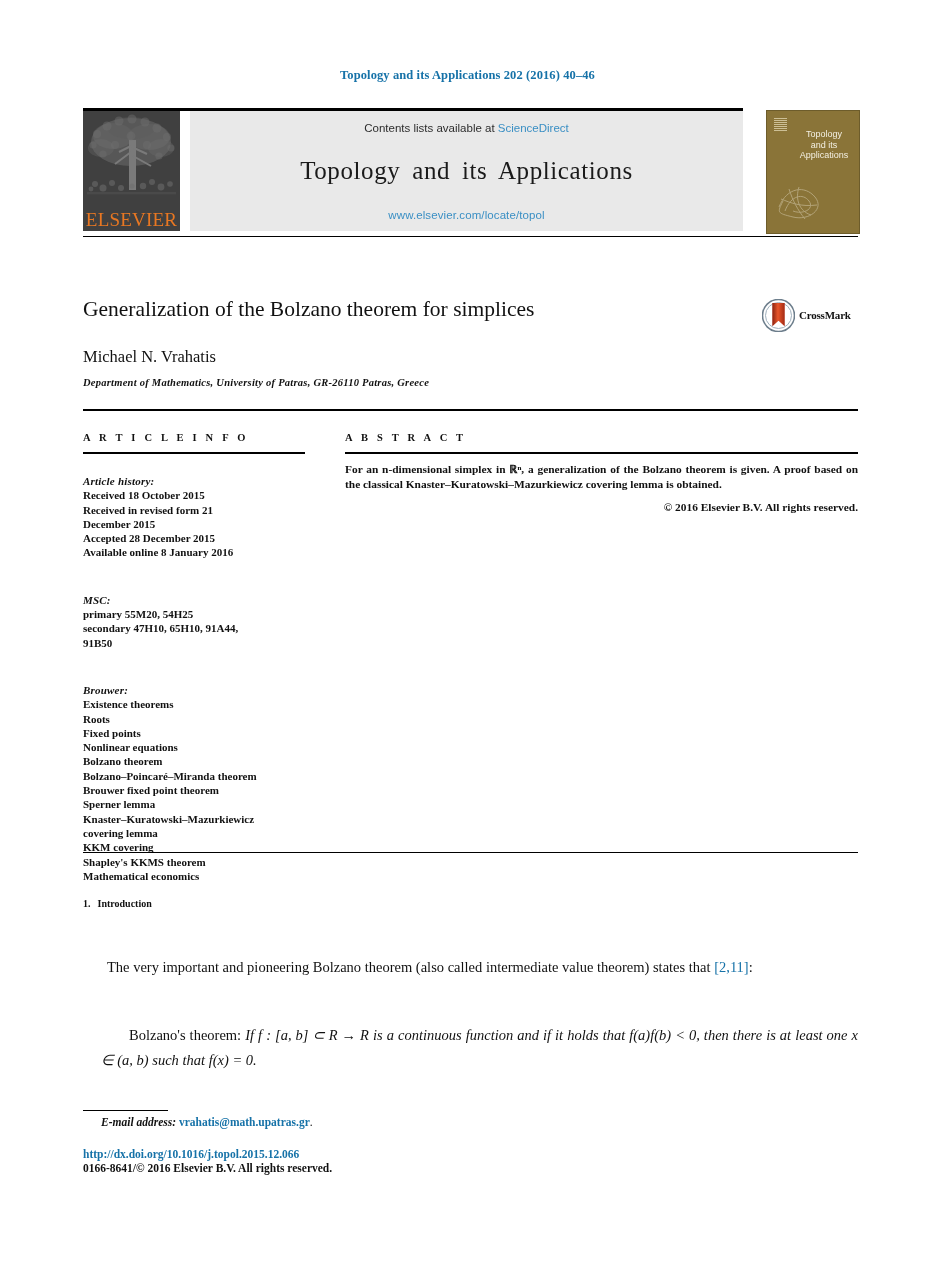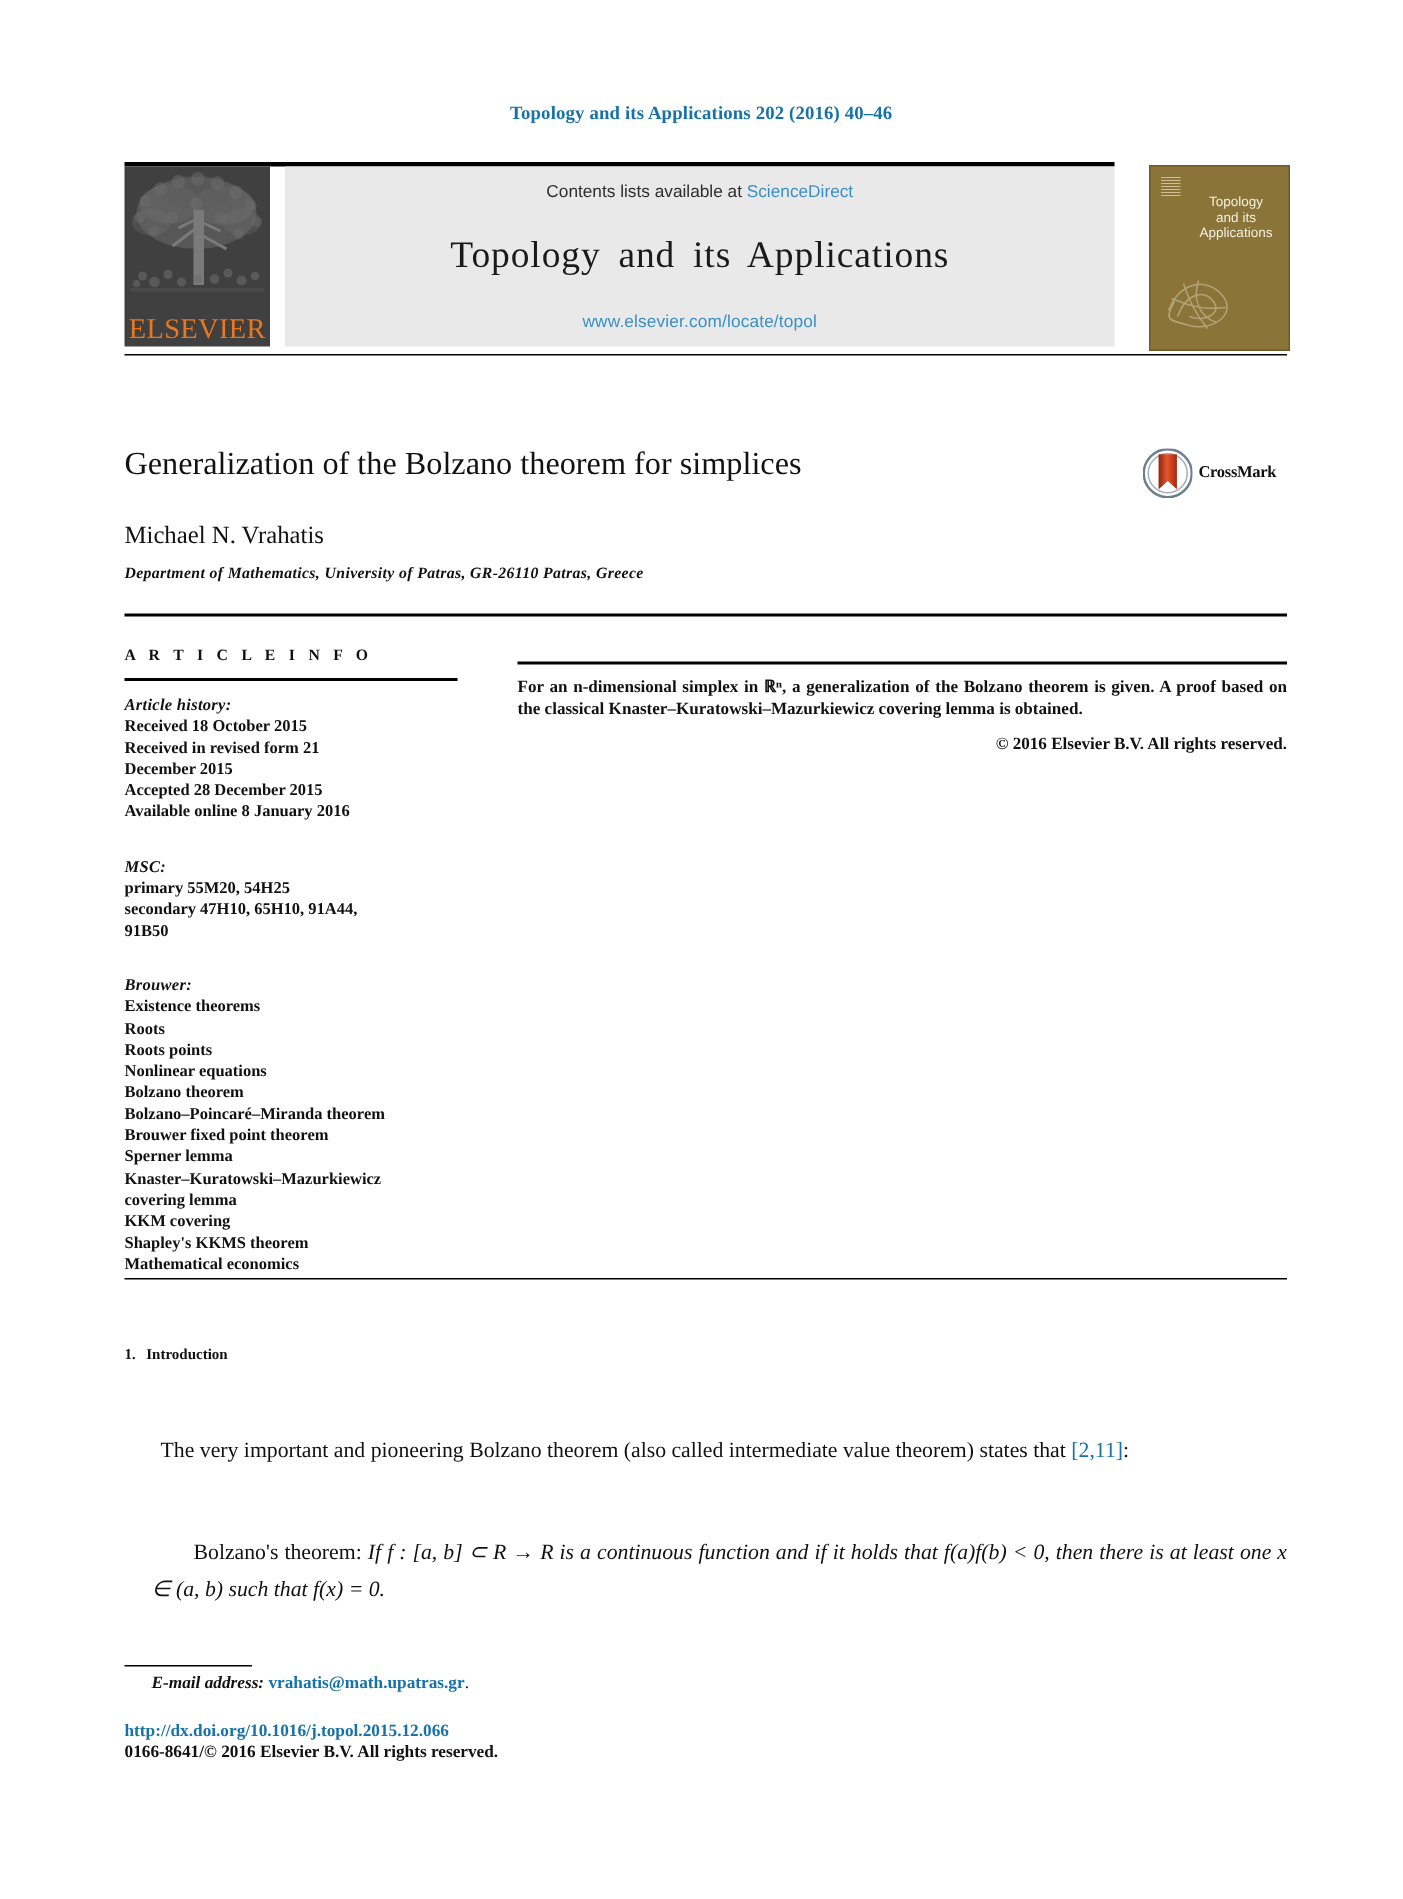--- a/index.html
+++ b/index.html
@@ -213,21 +213,21 @@
   }
   .info-rule-1 { width: 222px; }
   .abs-rule-1  { width: 513px; }
 
   .info-block {
     font-family: "Liberation Serif", serif;
     font-weight: bold;
     font-size: 11px;
     line-height: 14.3px;
     color: #111;
-    margin-top: 9px;
+    margin-top: 20px;
   }
   .info-block .lbl {
     font-style: italic;
     font-weight: bold;
     letter-spacing: 0.2px;
   }
   .gap { height: 13px; }
 
   .abstract-text {
     font-family: "Liberation Serif", serif;
@@ -455,35 +455,36 @@
       <div>secondary 47H10, 65H10, 91A44,</div>
       <div>91B50</div>
     </div>
 
     <div class="gap"></div>
 
     <div class="info-block">
       <div class="lbl">Brouwer:</div>
       <div>Existence theorems</div>
       <div>Roots</div>
-      <div>Roots points</div>
+      <div>Fixed points</div>
       <div>Nonlinear equations</div>
       <div>Bolzano theorem</div>
       <div>Bolzano–Poincaré–Miranda theorem</div>
       <div>Brouwer fixed point theorem</div>
       <div>Sperner lemma</div>
       <div>Knaster–Kuratowski–Mazurkiewicz</div>
       <div>covering lemma</div>
       <div>KKM covering</div>
       <div>Shapley's KKMS theorem</div>
       <div>Mathematical economics</div>
     </div>
   </div>
 
   <div class="col-abs">
+    <div class="sect-head">A B S T R A C T</div>
     <div class="thin-rule abs-rule-1"></div>
     <div class="abstract-text">For an n-dimensional simplex in ℝⁿ, a generalization of the Bolzano theorem is given. A proof based on the classical Knaster–Kuratowski–Mazurkiewicz covering lemma is obtained.</div>
     <div class="copyright">© 2016 Elsevier B.V. All rights reserved.</div>
   </div>
 
   <div class="rule-below-info"></div>
 
   <div class="section-title">
     <span class="num">1.</span><span>Introduction</span>
   </div>

